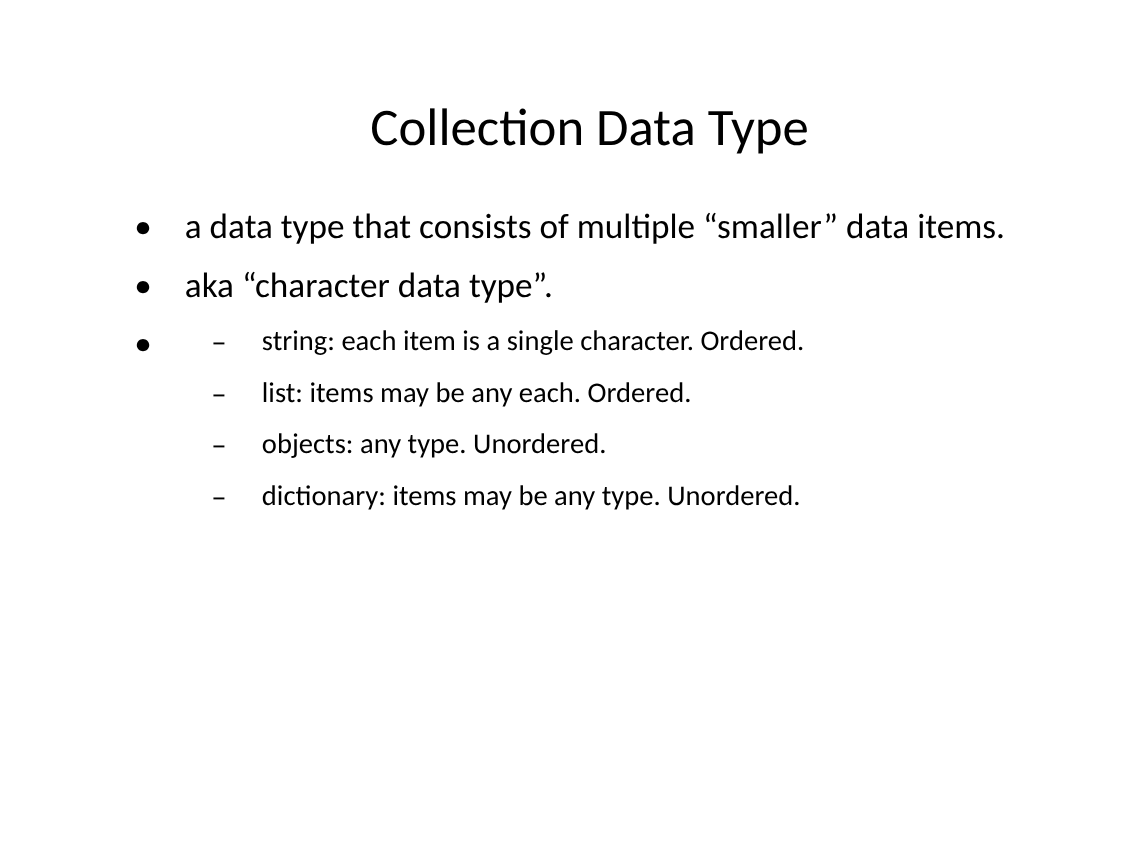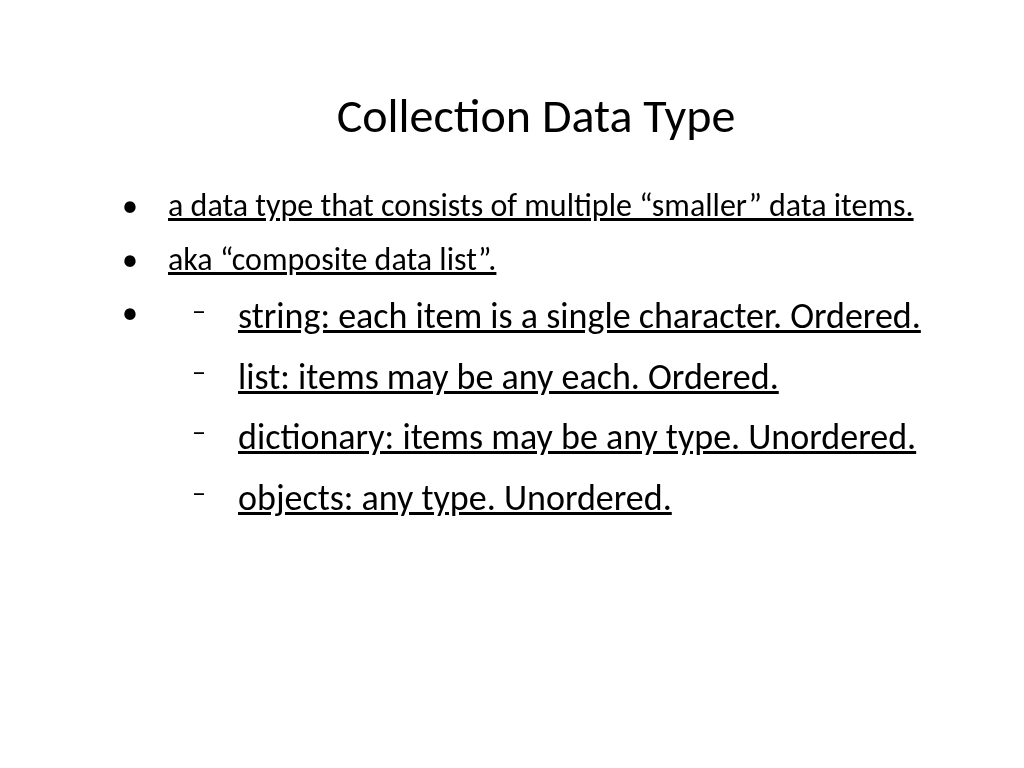--- a/index.html
+++ b/index.html
@@ -18,21 +18,20 @@
     }
     .title {
       text-align: center;
       font-size: 48px;
       font-weight: 400;
       margin-bottom: 40px;
     }
     ul.level1 {
       list-style: none;
       padding-left: 0;
-      text-decoration: underline;
     }
     ul.level1 > li {
       position: relative;
       padding-left: 48px;
       font-size: 32px;
       line-height: 1.3;
       margin-bottom: 10px;
     }
     ul.level1 > li::before {
       content: "•";
@@ -42,21 +41,21 @@
       font-size: 32px;
     }
     ul.level2 {
       list-style: none;
       padding-left: 0;
       margin-top: 12px;
     }
     ul.level2 > li {
       position: relative;
       padding-left: 48px;
-      font-size: 36px;
+      font-size: 26px;
       line-height: 1.35;
       margin-bottom: 10px;
       margin-left: 10px;
     }
     ul.level2 > li::before {
       content: "–";
       position: absolute;
       left: 14px;
       top: 0;
       font-size: 28px;
@@ -65,31 +64,31 @@
 </head>
 <body>
 
 <h1 class="title">Collection Data Type</h1>
 
 <ul class="level1">
   <li>
     <span>a data type that consists of multiple “smaller” data items.</span>
   </li>
   <li>
-    <span>aka “composite data list”.</span>
+    <span>aka “character data type”.</span>
   </li>
   <li>
     <ul class="level2">
       <li>
         <span>string: each item is a single character.  Ordered.</span>
       </li>
       <li>
         <span>list: items may be any each.  Ordered.</span>
       </li>
       <li>
-        <span>dictionary: items may be any type.  Unordered.</span>
+        <span>objects: any type.  Unordered.</span>
       </li>
       <li>
-        <span>objects: any type.  Unordered.</span>
+        <span>dictionary: items may be any type.  Unordered.</span>
       </li>
     </ul>
   </li>
 </ul>
 
 </body></html>

